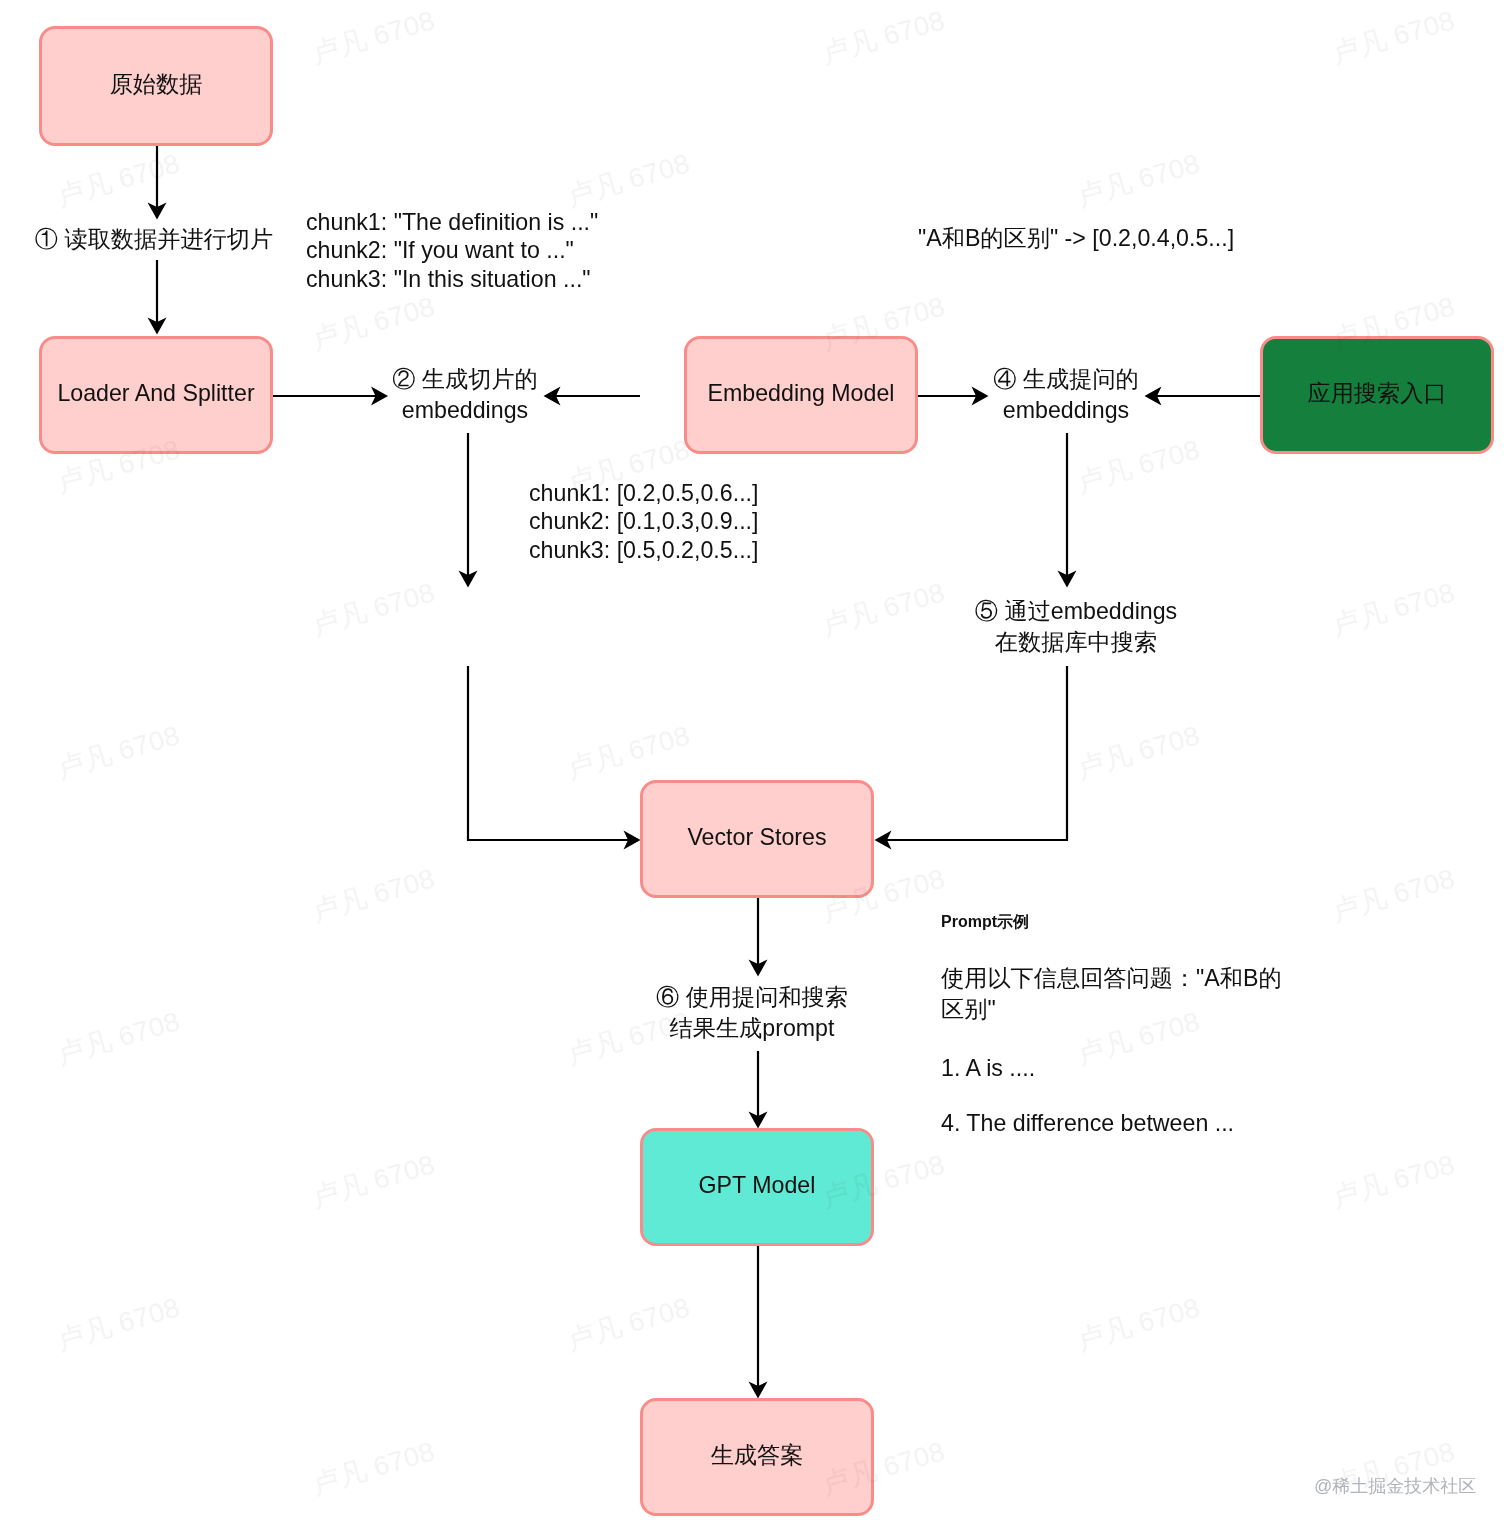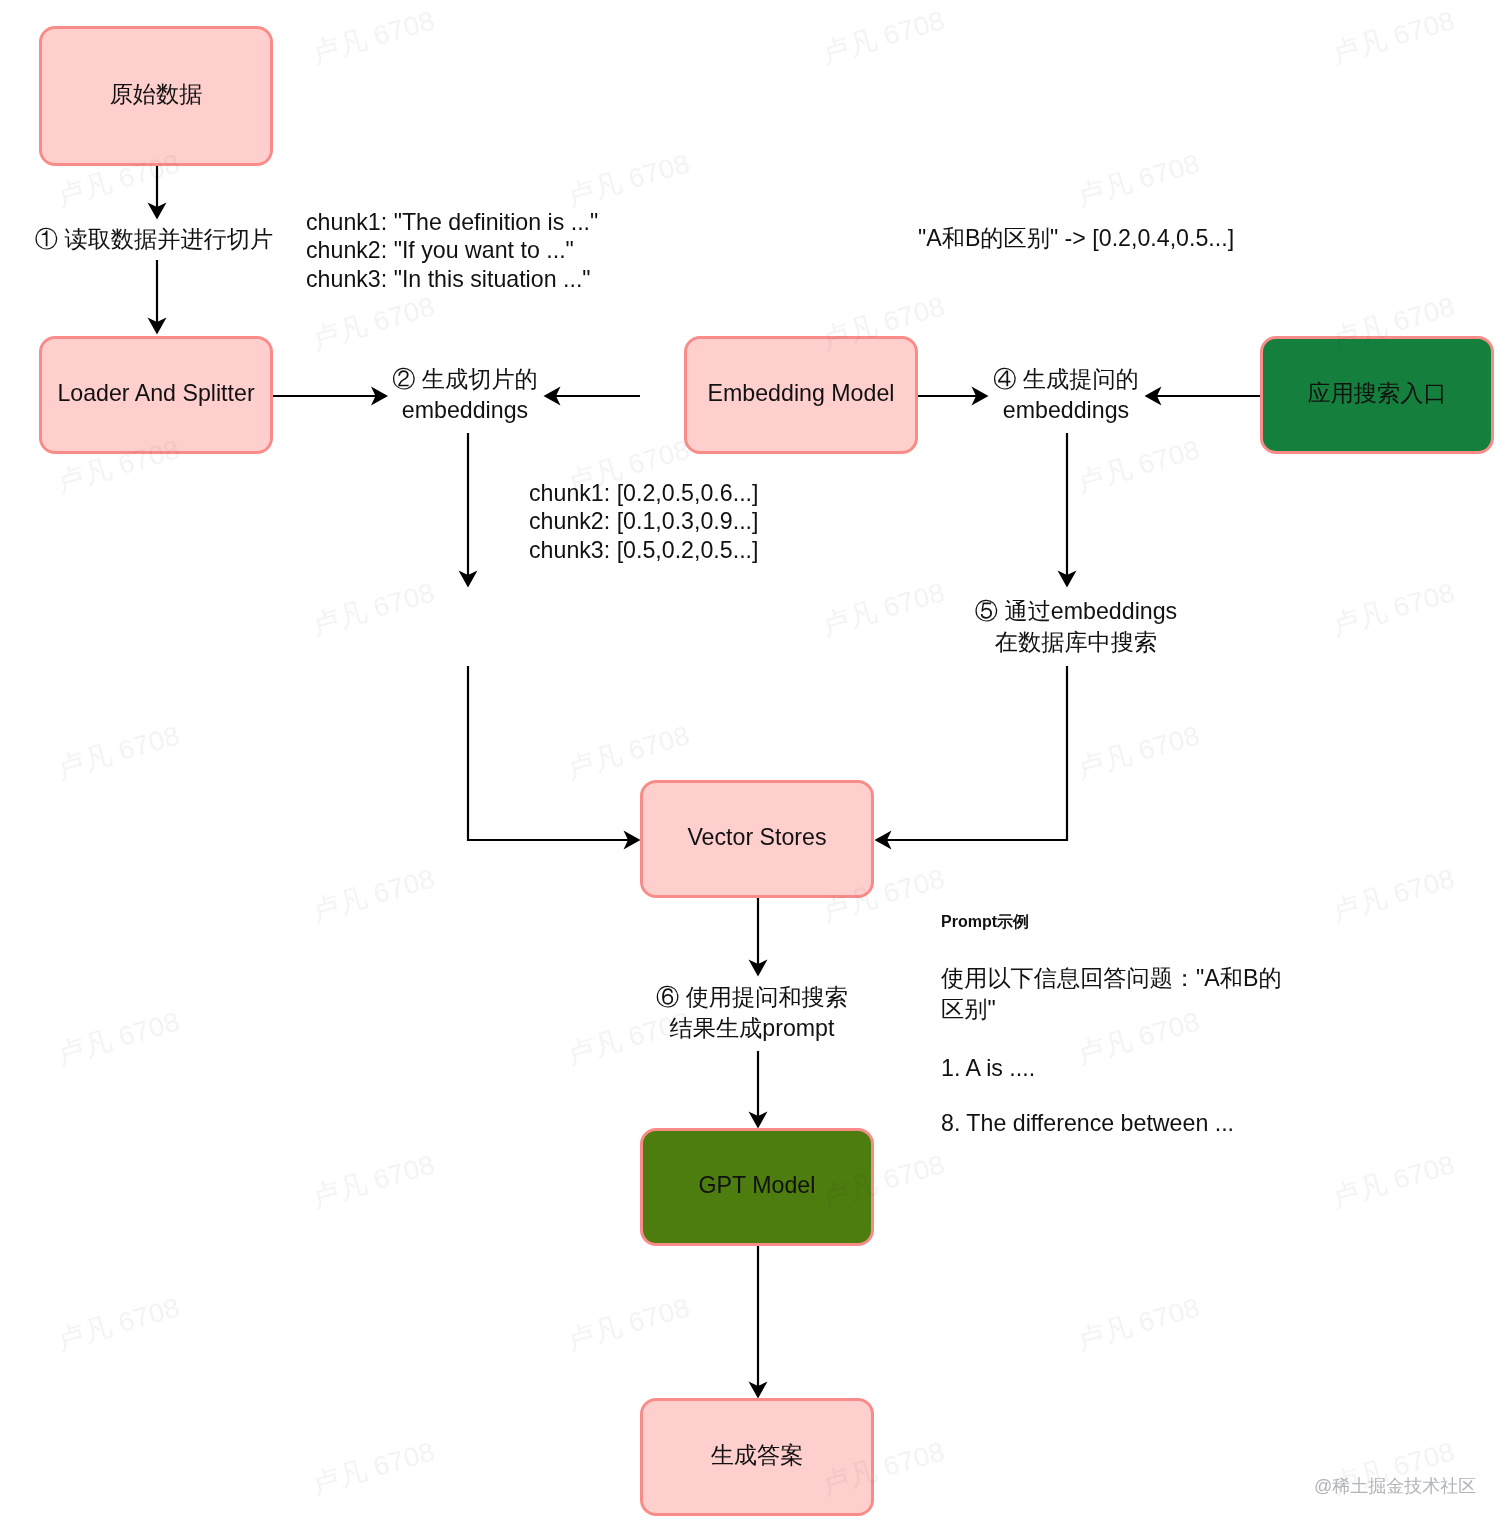--- a/index.html
+++ b/index.html
@@ -120,36 +120,36 @@
       <g>
         <path class="ln" d="M758,1051 L758,1123"></path>
         <path class="hd" d="M758.0,1128.5 L748.5,1111.5 L758.0,1116.0 L767.5,1111.5 Z"></path>
       </g>
       <g>
         <path class="ln" d="M758,1246 L758,1393"></path>
         <path class="hd" d="M758.0,1398.5 L748.5,1381.5 L758.0,1386.0 L767.5,1381.5 Z"></path>
       </g>
   </svg>
 
-  <div class="node" style="left: 39px; top: 26px; width: 234px; height: 140px; background: rgb(255, 207, 206); border-color: rgb(249, 140, 136);">
+  <div class="node" style="left: 39px; top: 26px; width: 234px; height: 120px; background: rgb(255, 207, 206); border-color: rgb(249, 140, 136);">
       <span>原始数据</span>
     </div>
   <div class="node" style="left: 39px; top: 336px; width: 234px; height: 118px; background: rgb(255, 207, 206); border-color: rgb(249, 140, 136);">
       <span>Loader And Splitter</span>
     </div>
   <div class="node" style="left: 640px; top: 336px; width: 234px; height: 118px; background: rgb(255, 207, 206); border-color: rgb(249, 140, 136); margin-left: 44px;">
       <span>Embedding Model</span>
     </div>
   <div class="node" style="left: 1260px; top: 336px; width: 234px; height: 118px; background: #15803d; border-color: rgb(249, 140, 136);">
       <span>应用搜索入口</span>
     </div>
   <div class="node" style="left: 640px; top: 780px; width: 234px; height: 118px; background: rgb(255, 207, 206); border-color: rgb(249, 140, 136);">
       <span>Vector Stores</span>
     </div>
-  <div class="node" style="left: 640px; top: 1128px; width: 234px; height: 118px; background: #4d7c0f; border-color: rgb(249, 140, 136);">
+  <div class="node" style="left: 640px; top: 1128px; width: 234px; height: 118px; background: #5eead4; border-color: rgb(249, 140, 136);">
       <span>GPT Model</span>
     </div>
   <div class="node" style="left: 640px; top: 1398px; width: 234px; height: 118px; background: rgb(255, 207, 206); border-color: rgb(249, 140, 136); border-radius: 16px;">
       <span>生成答案</span>
     </div>
   <div class="elabel" style="left:154px;top:223.5px">
       <div>① 读取数据并进行切片</div>
     </div>
   <div class="elabel" style="left:465px;top:364.3px">
       <div>② 生成切片的</div>
@@ -178,17 +178,17 @@
       <div>chunk3: [0.5,0.2,0.5...]</div>
     </div>
   <div class="anno" style="left:918px;top:224px">
       <div>"A和B的区别" -&gt; [0.2,0.4,0.5...]</div>
     </div>
 
   <div id="prompt-panel">
     <h3 style="top:0px">Prompt示例</h3>
     <p style="top:55px;width:352px">使用以下信息回答问题："A和B的区别"</p>
     <p style="top:145px">1. A is ....</p>
-    <p style="top:200px">8. The difference between ...</p>
+    <p style="top:200px">4. The difference between ...</p>
   </div>
 
   <div id="footer-credit" style="color: rgb(176, 179, 184);">@稀土掘金技术社区</div>
 </div>
 
 </body></html>

